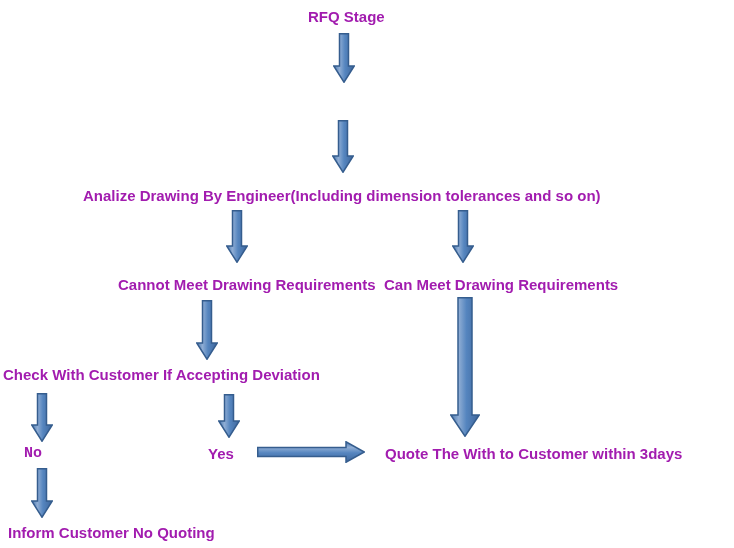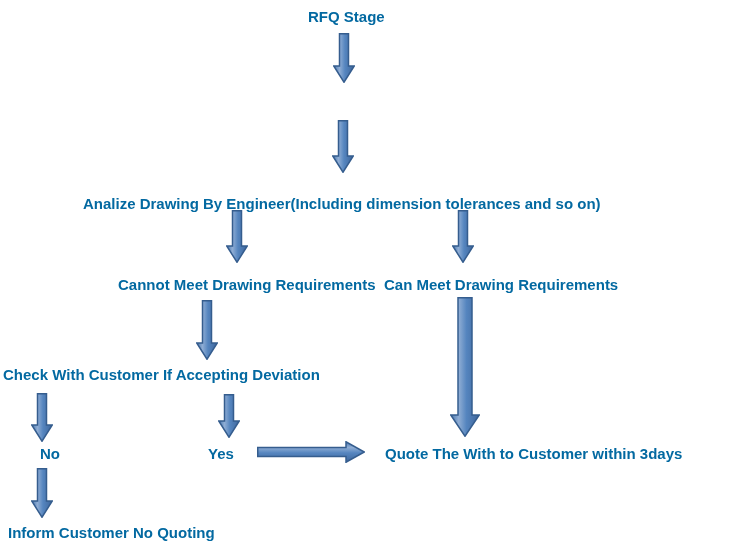--- a/index.html
+++ b/index.html
@@ -13,21 +13,21 @@
     height: 548px;
     background: #ffffff;
     font-family: "Liberation Sans", sans-serif;
     overflow: hidden;
   }
   .node-label {
     position: absolute;
     font-size: 15px;
     line-height: 19px;
     font-weight: 700;
-    color: #0369a1;
+    color: #a21caf;
     white-space: nowrap;
   }
   .connector {
     position: absolute;
     line-height: 0;
   }
   svg { display: block; }
 </style>
 </head>
 <body>
@@ -47,29 +47,29 @@
         <stop offset="0.28" stop-color="#8fadd4"></stop>
         <stop offset="0.55" stop-color="#5585bf"></stop>
         <stop offset="1" stop-color="#3f669b"></stop>
       </linearGradient>
     </defs>
   </svg>
 
   <div class="node-label" style="left:308px; top:7px;">RFQ Stage</div>
 
 
-  <div class="node-label" style="left:83px; top:194px;text-align:right;">Analize Drawing By Engineer(Including dimension tolerances and so on)</div>
+  <div class="node-label" style="left:83px; top:186px;text-align:right;">Analize Drawing By Engineer(Including dimension tolerances and so on)</div>
 
   <div class="node-label" style="left:82px; top:275px;margin-left:36px;">Cannot Meet Drawing Requirements</div>
 
   <div class="node-label" style="left:384px; top:275px;">Can Meet Drawing Requirements</div>
 
   <div class="node-label" style="left:3px; top:365px;">Check With Customer If Accepting Deviation</div>
 
-  <div class="node-label" style="left:40px; top:444px;">No</div>
+  <div class="node-label" style="left:24px; top:444px;font-family:Liberation Mono, monospace;">No</div>
 
   <div class="node-label" style="left:208px; top:444px;">Yes</div>
 
   <div class="node-label" style="left:385px; top:444px;">Quote The With to Customer within 3days</div>
 
   <div class="node-label" style="left:8px; top:523px;">Inform Customer No Quoting</div>
 
   <div class="connector" style="left:333px; top:33px;">
     <svg width="22" height="50" viewBox="0 0 22 50">
       <polygon points="6.5,0.75 15.5,0.75 15.5,33 21.25,33 11,49.25 0.75,33 6.5,33" fill="url(#agv)" stroke="#355d8e" stroke-width="1.5"></polygon>

